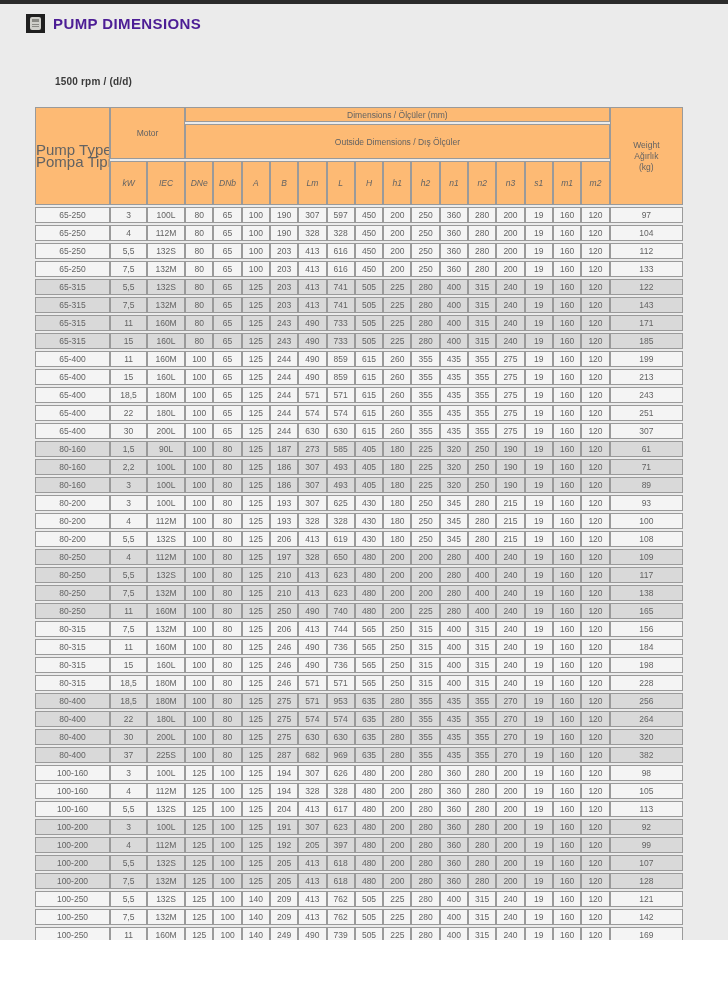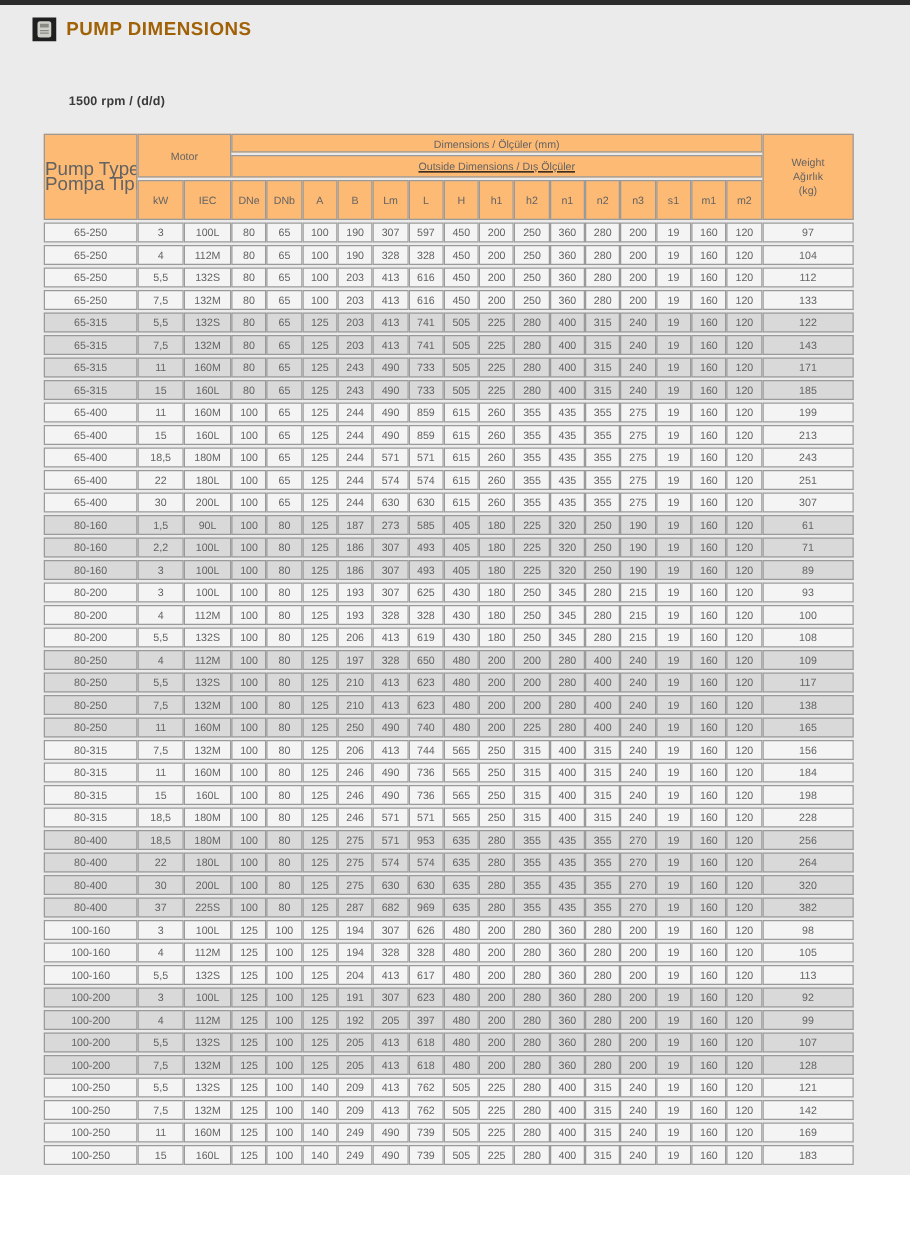--- a/index.html
+++ b/index.html
@@ -5,29 +5,29 @@
   * { margin:0; padding:0; box-sizing:border-box; }
   html,body { width:728px; height:1000px; background:#ffffff; font-family:"Liberation Sans", sans-serif; }
   .page { position:absolute; left:0; top:0; width:728px; height:940px; background:#ebebeb; overflow:hidden; }
   .top-bar { position:absolute; left:0; top:0; width:728px; height:4px; background:#2b2b2b; }
   .hdr { position:absolute; left:0; top:10px; width:728px; height:26px; display:flex; align-items:center; justify-content:space-between; padding:0 26px; }
   .hdr-side { display:flex; align-items:center; gap:8px; }
   .pump-icon { width:19px; height:19px; background:#1f1f1f; display:flex; align-items:center; justify-content:center; flex:0 0 auto; }
   .pump-icon .glyph { width:11px; height:13px; background:#cfcfca; border-radius:2px; position:relative; }
   .pump-icon .glyph::before { content:""; position:absolute; left:2px; top:2px; width:7px; height:3px; background:#8a8a85; }
   .pump-icon .glyph::after { content:""; position:absolute; left:2px; top:7px; width:7px; height:1px; background:#8a8a85; box-shadow:0 2px 0 #8a8a85; }
-  .title { font-size:15px; font-weight:bold; color:#a16207; letter-spacing:0.4px; }
+  .title { font-size:15px; font-weight:bold; color:#4c1d95; letter-spacing:0.4px; }
   .rpm { position:absolute; left:55px; top:76px; font-size:10px; font-weight:bold; color:#3a3a3a; letter-spacing:0.2px; }
 
   table.dims { position:absolute; left:35px; top:105px; width:648px; table-layout:fixed; border-collapse:separate; border-spacing:0 2px; }
   td, th { border:1px solid #9a9a9a; text-align:center; vertical-align:middle; color:#636363; font-weight:normal; overflow:hidden; white-space:nowrap; }
   th { background:#fdba74; }
   .gh { height:15px; font-size:8.5px; }
-  .gh2 { height:18px; font-size:8.5px;text-decoration:underline; }
-  .colrow th { height:32px; font-size:8.5px; }
+  .gh2 { height:35px; font-size:8.5px; }
+  .colrow th { height:44px; font-size:8.5px;font-style:italic; }
   .pt-cell { font-size:15px; line-height:12px; }
   .wt-cell { font-size:8.5px; line-height:11px; }
   tbody td { height:14px; font-size:8.5px; line-height:14px; }
   tr.g0 td { background:#f4f4f4; }
   tr.g1 td { background:#d9d9d9; }
 </style>
 </head>
 <body>
 
 <div class="page">

